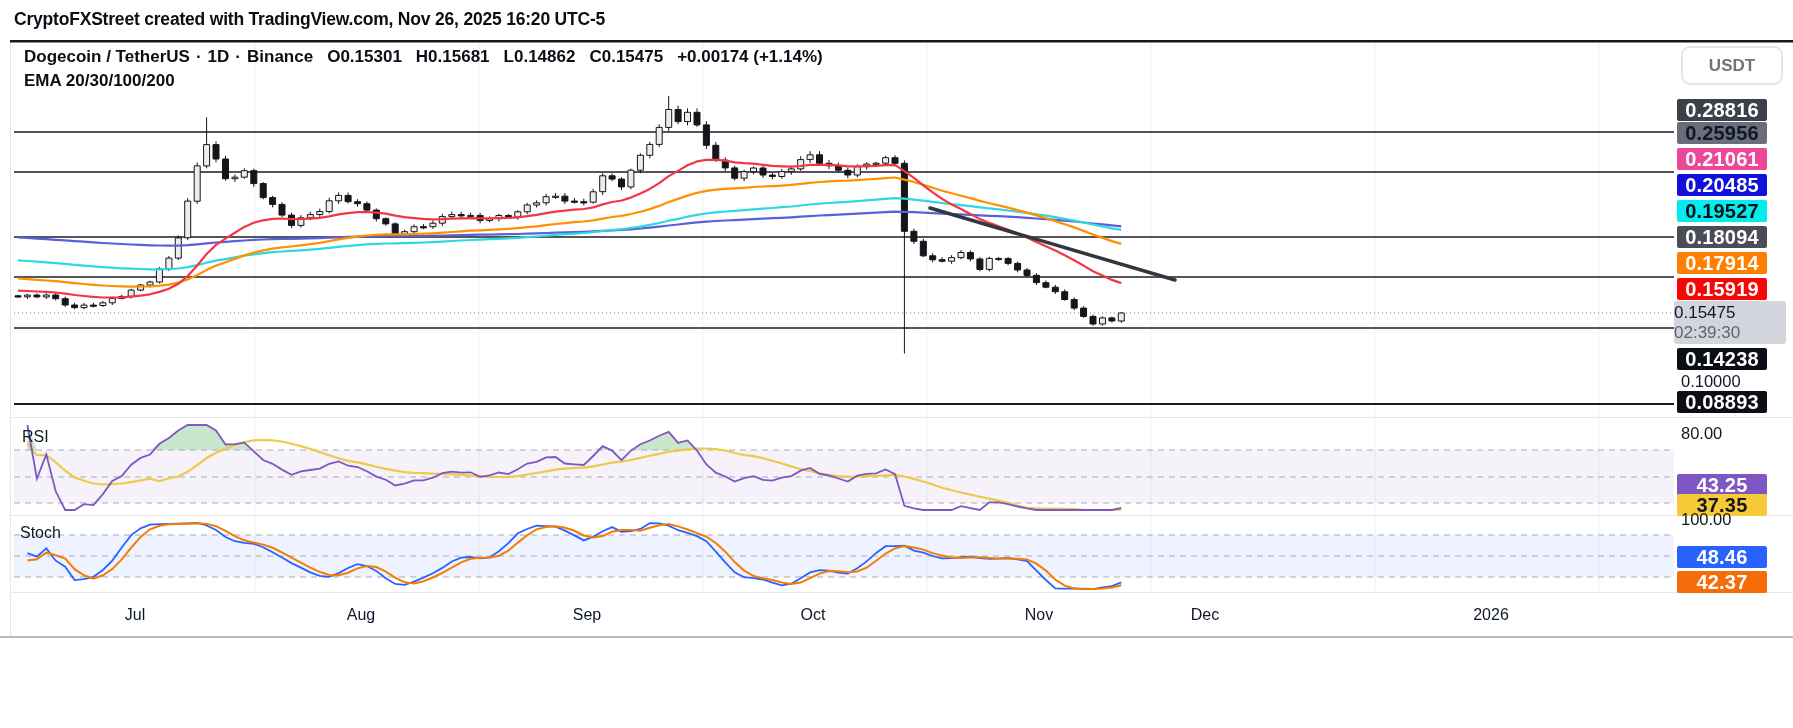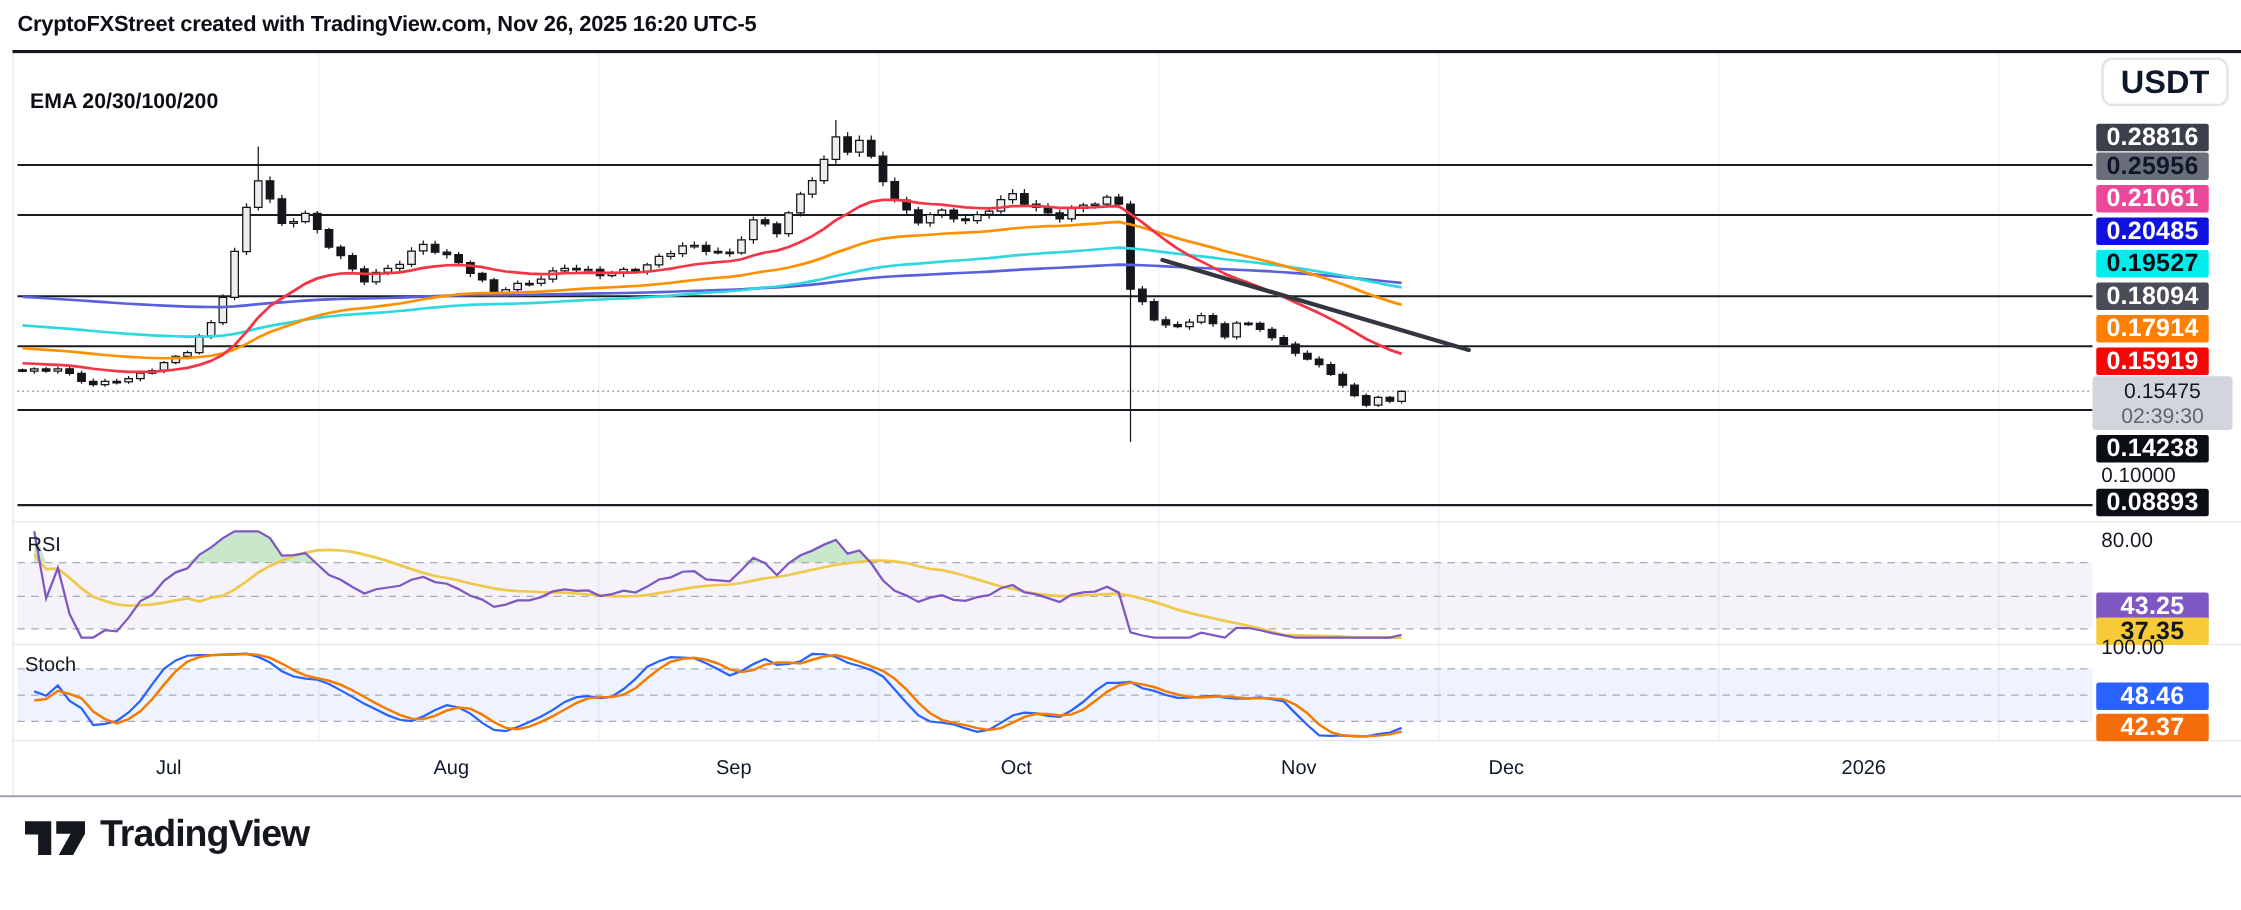--- a/index.html
+++ b/index.html
@@ -8,29 +8,29 @@
   #stage { position:relative; width:1793px; height:540px; background:#fff; }
   #chart-svg { position:absolute; left:0; top:0; }
   .hdr { position:absolute; left:14px; top:9px; font-size:17.5px; font-weight:700; color:#0B0E14; letter-spacing:-0.2px; }
   .legend { position:absolute; left:24px; top:47px; font-size:17px; font-weight:600; color:#0B0E14; white-space:nowrap; }
   .legend span { margin-right:6px; }
   .legend .gap { margin-right:14px; }
   .legend2 { position:absolute; left:24px; top:71px; font-size:17px; font-weight:600; color:#0B0E14; }
   .usdt-btn { position:absolute; left:1681px; top:46px; width:102px; height:39px;
     border:2px solid #E2E4EA; border-radius:9px; background:#fff;
     display:flex; align-items:center; justify-content:center;
-    font-size:26px; font-weight:600; color:#0f172a; cursor:pointer; }
+    font-size:17px; font-weight:600; color:#737373; cursor:pointer; }
   .badge { position:absolute; left:1677px; width:90px; height:22px; border-radius:2px;
     display:flex; align-items:center; justify-content:center;
     font-size:20px; font-weight:700; letter-spacing:0.2px; }
   .plain-lbl { position:absolute; left:1681px; transform:translateY(-50%);
     font-size:16.5px; font-weight:400; color:#131722; }
   .price-box { position:absolute; left:1674px; top:301px; width:112px; height:43px;
     background:#D2D5DC; border-radius:3px; display:flex; flex-direction:column;
-    align-items:center; justify-content:center; line-height:20px; font-size:17px; }
+    align-items:flex-start; justify-content:center; line-height:20px; font-size:17px; }
   .price-box .cd { color:#5F646F; }
   .panel-lbl { position:absolute; font-size:16px; font-weight:400; color:#131722; }
   .month { position:absolute; top:606px; transform:translateX(-50%);
     font-size:16px; color:#0f172a;margin-left:13px; }
   .logo { position:absolute; left:20px; top:650px; display:flex; align-items:center; }
   .logo-text { font-size:30px; font-weight:800; letter-spacing:-0.8px; color:#15171E; margin-left:12px; }
 </style>
 </head>
 <body>
 
@@ -75,20 +75,23 @@
       <line x1="10.5" y1="43" x2="10.5" y2="637" stroke="#E4E6EB" stroke-width="1"></line>
       <line x1="14" y1="404" x2="1674" y2="404" stroke="#1A1C24" stroke-width="1.8"></line>
       <line x1="10" y1="417.5" x2="1793" y2="417.5" stroke="#E4E6EB" stroke-width="1"></line>
       <line x1="10" y1="515.5" x2="1793" y2="515.5" stroke="#E4E6EB" stroke-width="1"></line>
       <line x1="10" y1="592.5" x2="1793" y2="592.5" stroke="#E4E6EB" stroke-width="1"></line>
       <line x1="0" y1="637" x2="1793" y2="637" stroke="#9DA1AB" stroke-width="1.5"></line>
     </svg>
 
   <div class="hdr">CryptoFXStreet created with TradingView.com, Nov 26, 2025 16:20 UTC-5</div>
 
+  <div class="legend">
+    <span>Dogecoin / TetherUS</span><span>·</span><span>1D</span><span>·</span><span class="gap">Binance</span><span class="gap">O0.15301</span><span class="gap">H0.15681</span><span class="gap">L0.14862</span><span class="gap">C0.15475</span><span>+0.00174 (+1.14%)</span>
+  </div>
   <div class="legend2">EMA 20/30/100/200</div>
 
   <div class="usdt-btn">USDT</div>
 
   <div class="price-box">
     <div>0.15475</div>
     <div class="cd">02:39:30</div>
   </div>
 
   <div class="panel-lbl" style="left:22px; top:428px;">RSI</div>
@@ -116,20 +119,13 @@
   <div id="time-axis">
       <div class="month" style="left: 122px;">Jul</div>
       <div class="month" style="left: 348px;">Aug</div>
       <div class="month" style="left: 574px;">Sep</div>
       <div class="month" style="left: 800px;">Oct</div>
       <div class="month" style="left: 1026px;">Nov</div>
       <div class="month" style="left: 1192px;">Dec</div>
       <div class="month" style="left: 1478px;">2026</div>
     </div>
 
-  <div class="logo">
-    <svg width="48" height="36" viewBox="0 0 48 36">
-      <path d="M0 7 H21 V34 H10.5 V17.5 H0 Z" fill="#15171E"></path>
-      <path d="M25 7 H48 V17 L38.5 34 H27 L36.5 17 H25 Z" fill="#15171E"></path>
-    </svg>
-    <span class="logo-text">TradingView</span>
-  </div>
 </div>
 
 </body></html>

